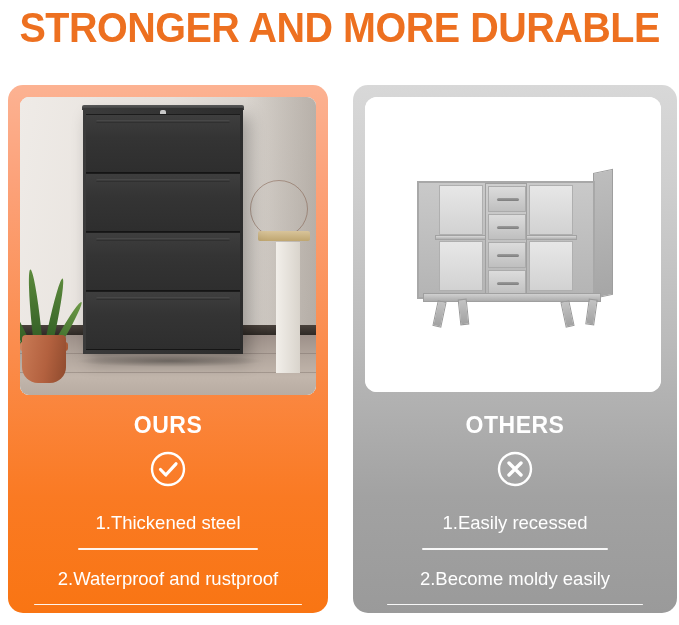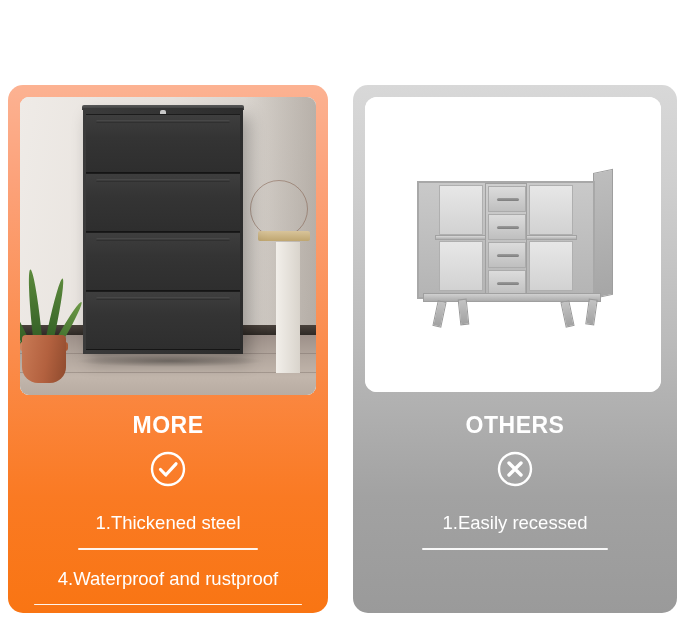--- a/index.html
+++ b/index.html
@@ -229,20 +229,23 @@
   }
   .vs-seam{
     position:absolute;left:336px;top:85px;width:7px;height:528px;background:#ffffff;z-index:1;
   }
 </style>
 </head>
 <body>
 
 <div class="stage">
 
+  <div class="headline">
+    <span>STRONGER AND MORE DURABLE</span>
+  </div>
 
   <div class="panel panel-ours">
 
     <div class="photo">
       <div class="room">
         <div class="wall"></div>
         <div class="wall-shadow"></div>
         <div class="tablering"></div>
         <div class="baseboard"></div>
         <div class="floor">
@@ -275,36 +278,36 @@
         <div class="leaf l5"></div>
         <div class="leaf l2"></div>
         <div class="leaf l1"></div>
         <div class="leaf l3"></div>
         <div class="leaf l4"></div>
         <div class="plant-rim"></div>
         <div class="plant-pot"></div>
       </div>
     </div>
 
-    <div class="caption cap-ours">MORE</div>
+    <div class="caption cap-ours">OURS</div>
 
     <div class="mark">
       <svg viewBox="0 0 38 38" aria-hidden="true">
         <circle cx="19" cy="19" r="16" fill="none" stroke="#ffffff" stroke-width="2.4"></circle>
         <path d="M11.5 19.5 L16.8 25 L27 13.8" fill="none" stroke="#ffffff" stroke-width="3.2" stroke-linecap="round" stroke-linejoin="round"></path>
       </svg>
     </div>
 
     <div class="bullets">
       <div class="bullet b1">
         <span class="bullet-text">1.Thickened steel</span>
         <div class="rule"></div>
       </div>
       <div class="bullet b2">
-        <span class="bullet-text">4.Waterproof and rustproof</span>
+        <span class="bullet-text">2.Waterproof and rustproof</span>
         <div class="rule"></div>
       </div>
     </div>
   </div>
 
   <div class="panel panel-others">
 
     <div class="photo photo-others">
       <div class="white"></div>
       <div class="sb">
@@ -345,18 +348,22 @@
         <circle cx="19" cy="19" r="16" fill="none" stroke="#ffffff" stroke-width="2.4"></circle>
         <path d="M13 13 L25 25 M25 13 L13 25" fill="none" stroke="#ffffff" stroke-width="3.4" stroke-linecap="round"></path>
       </svg>
     </div>
 
     <div class="bullets">
       <div class="bullet o1">
         <span class="bullet-text">1.Easily recessed</span>
         <div class="rule"></div>
       </div>
+      <div class="bullet o2 b2">
+        <span class="bullet-text">2.Become moldy easily</span>
+        <div class="rule"></div>
+      </div>
     </div>
   </div>
 
   <div class="vs-seam"></div>
 
 </div>
 
 </body></html>

